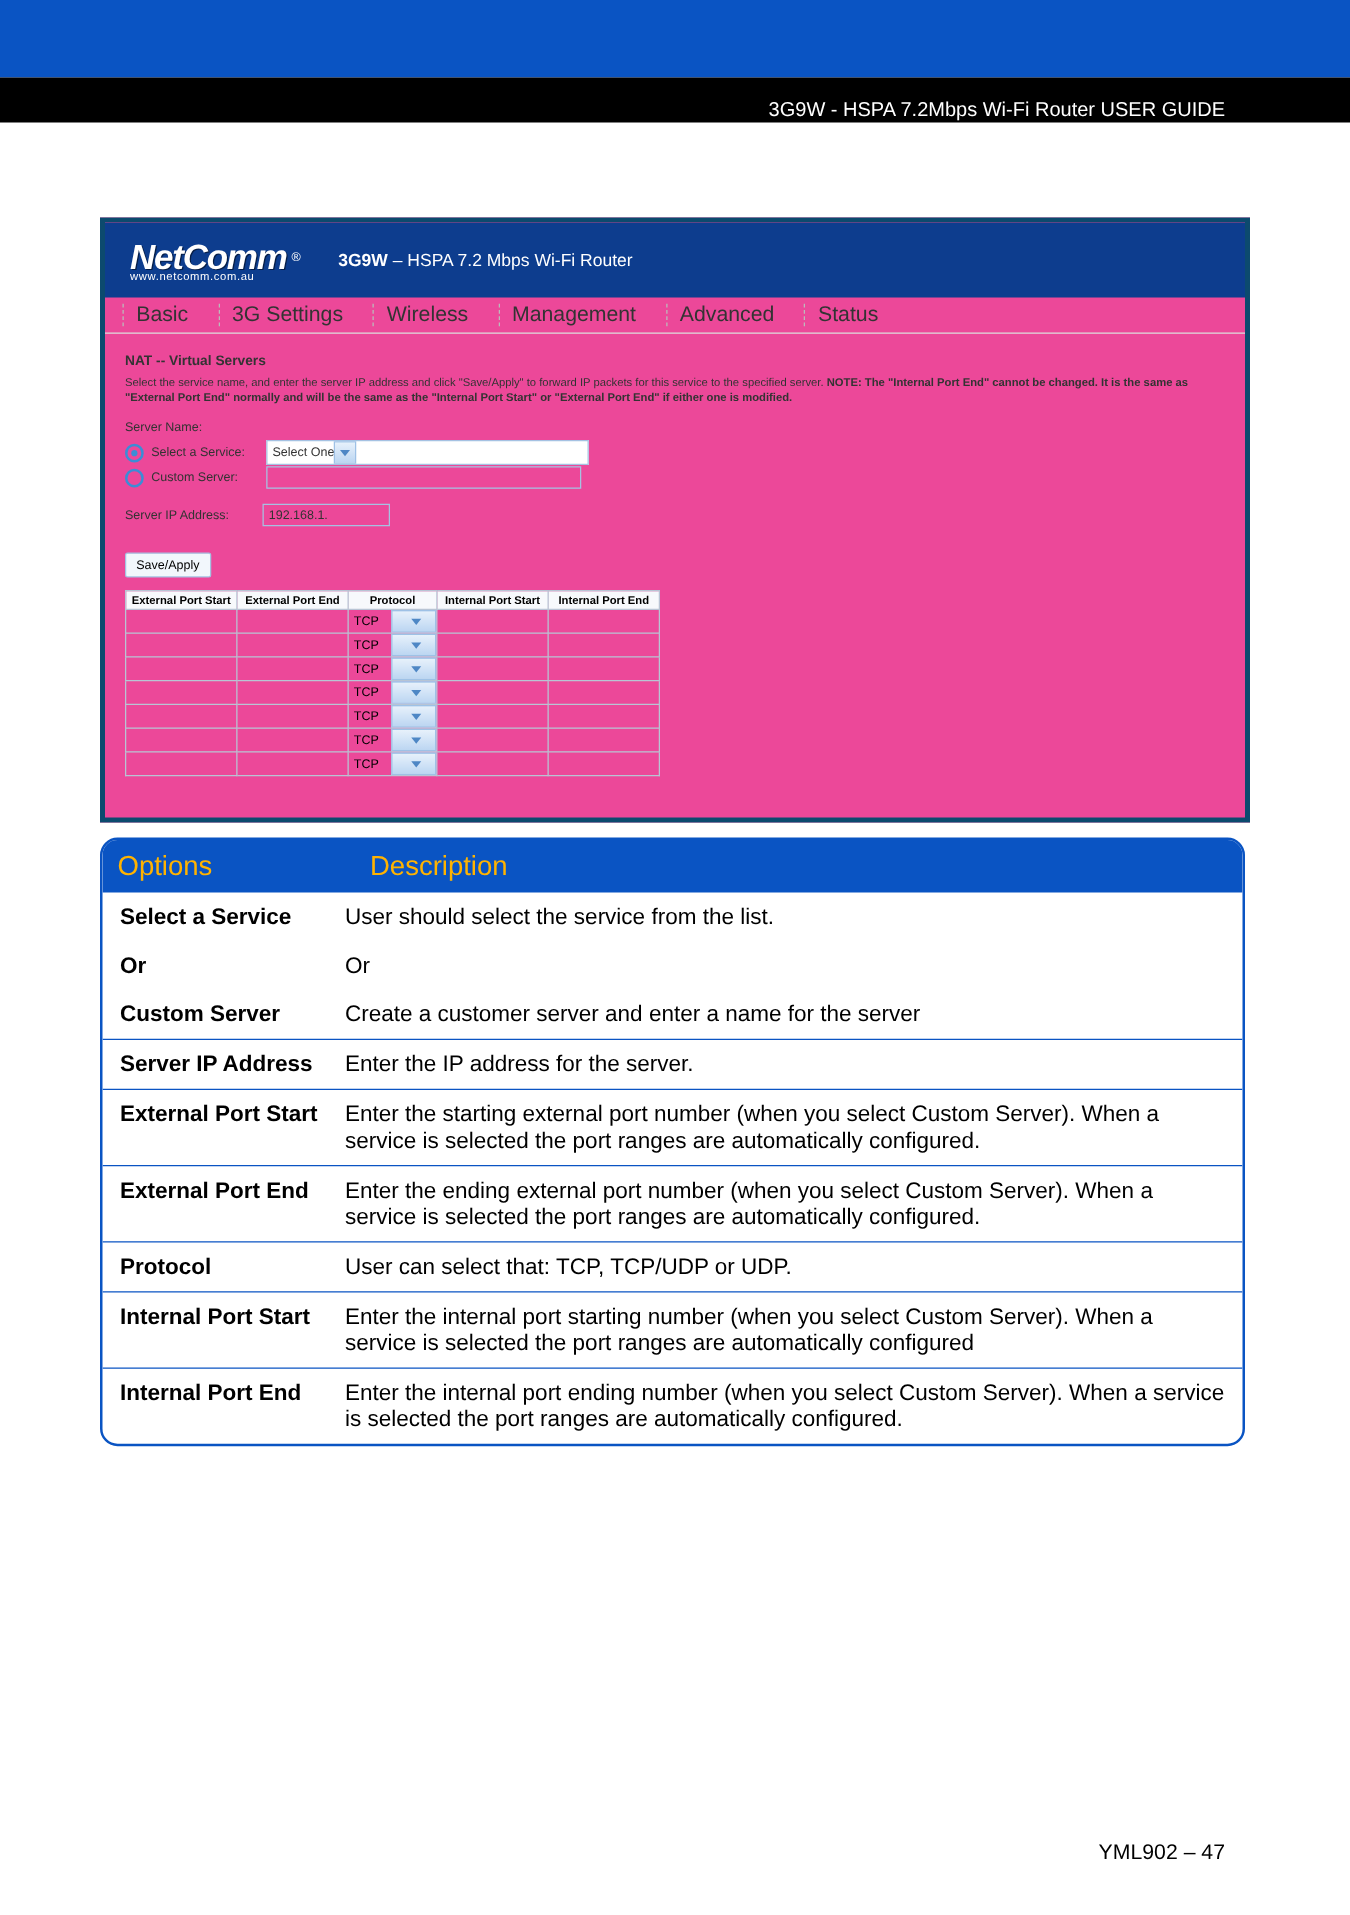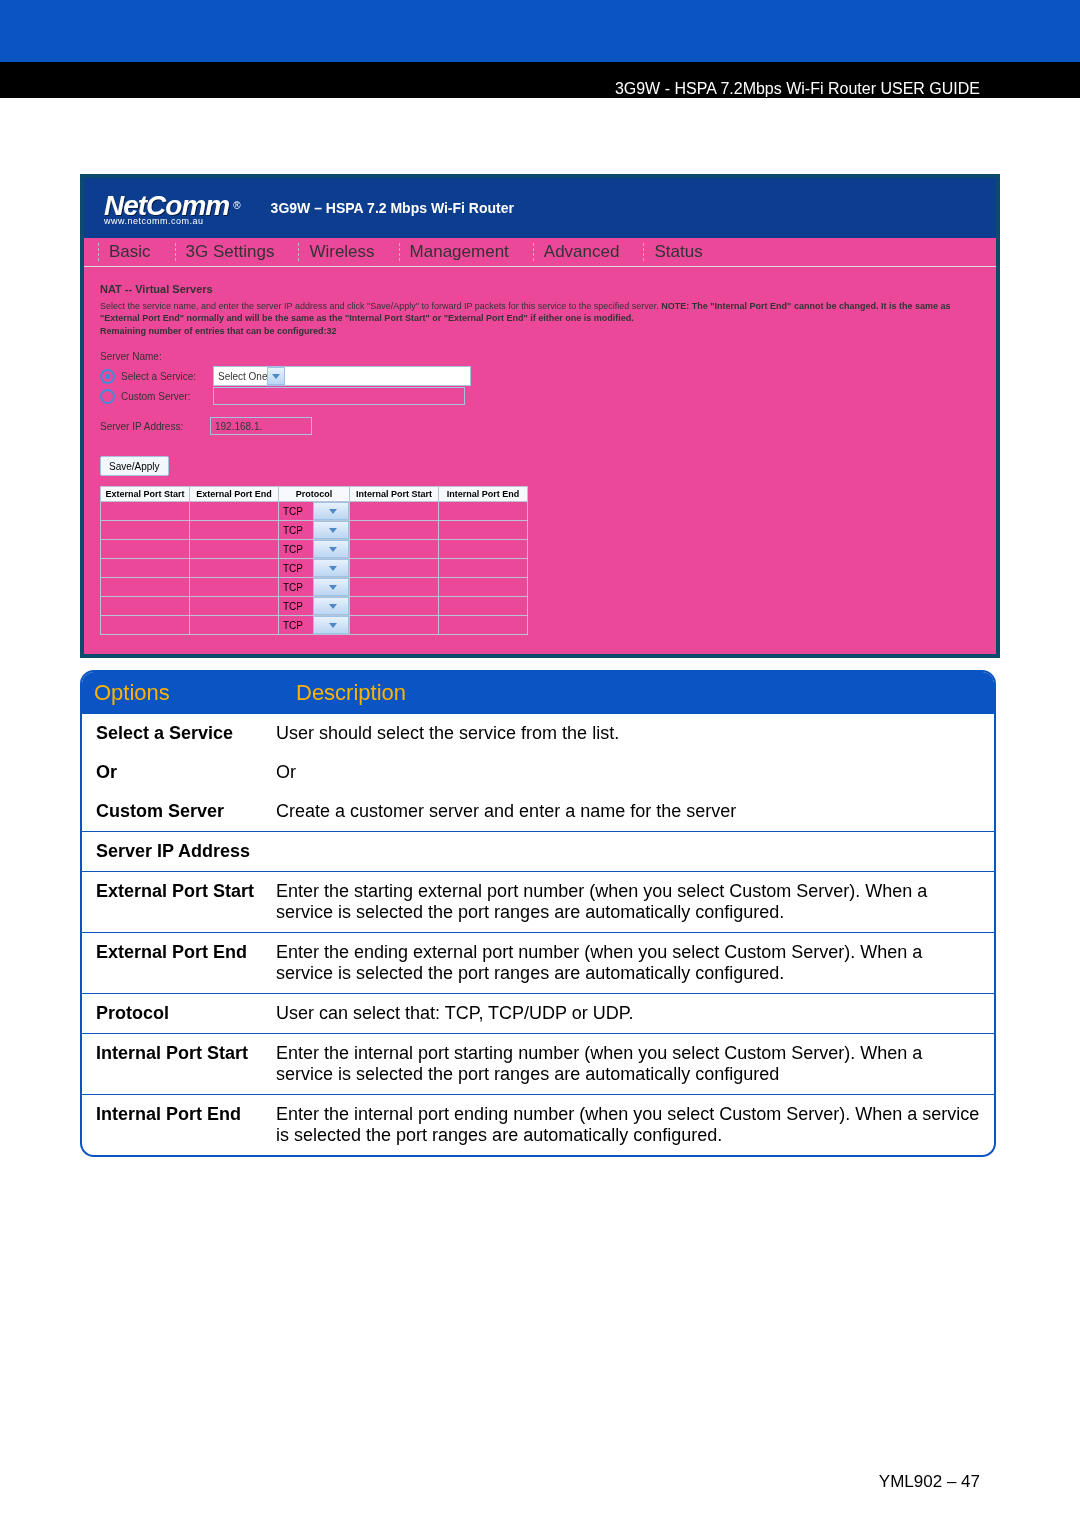--- a/index.html
+++ b/index.html
@@ -6,21 +6,21 @@
   .page{width:1080px;height:1532px;position:relative;background:#fff}
   .topbar{position:absolute;left:0;top:0;right:0;height:62px;background:#0a54c3}
   .blackbar{position:absolute;left:0;top:62px;right:0;height:36px;background:#000;color:#fff;font-size:16px;display:flex;align-items:flex-end;justify-content:flex-end;padding-right:100px}
   .shot{position:absolute;left:80px;top:174px;width:912px;height:476px;border:4px solid #0c4a6e;overflow:hidden;background:#ec4899}
   .rh{height:60px;background:#0d3d8e;display:flex;align-items:center;padding-left:20px;color:#fff}
   .brand{font-style:italic;font-weight:900;font-size:28px;letter-spacing:-1px;margin-right:2px;text-shadow:1px 1px 0 rgba(0,0,0,.5)}
   .reg{font-size:10px;font-style:normal;vertical-align:super;margin-left:2px}
   .brand-url{font-size:9px;color:#fff;margin-top:-6px;letter-spacing:.5px}
   .brand-wrap{display:flex;flex-direction:column;margin-right:30px}
   .rtitle{font-size:14px;font-weight:bold}
-  .rtitle .thin{font-weight:bold}
+  .rtitle .thin{font-weight:normal}
   .nav{height:28px;border-bottom:1px solid #ddd;display:flex;align-items:center;font-size:17px;color:#333;padding-left:14px}
   .nav span{border-left:1px dashed #bbb;padding:0 24px 0 10px;height:18px;display:flex;align-items:center}
   .page-title{font-size:11px;font-weight:bold;color:#333;margin:16px 0 6px 16px}
   .desc{font-size:9px;color:#333;margin:0 16px 2px 16px;line-height:1.3}
   .desc b{font-weight:bold}
   .form{margin:8px 0 0 16px;font-size:10px;color:#333}
   .row{display:flex;align-items:center;height:20px;gap:6px}
   .radio{width:11px;height:11px;border:2px solid #3b8dd6;border-radius:50%;display:inline-flex;align-items:center;justify-content:center}
   .radio.on::after{content:'';width:5px;height:5px;background:#3b8dd6;border-radius:50%}
   .lbl{width:86px;display:inline-block}
@@ -77,23 +77,20 @@
         <span>Wireless</span>
         <span>Management</span>
         <span>Advanced</span>
         <span>Status</span>
       </div>
 
     <div class="page-title">NAT -- Virtual Servers</div>
     <div class="desc">
       <span>Select the service name, and enter the server IP address and click "Save/Apply" to forward IP packets for this service to the specified server. </span><b>NOTE: The "Internal Port End" cannot be changed. It is the same as "External Port End" normally and will be the same as the "Internal Port Start" or "External Port End" if either one is modified.</b>
     </div>
-    <div class="desc">
-      <b><span>Remaining number of entries that can be configured:</span><span>32</span></b>
-    </div>
 
     <div class="form">
       <div class="row">
           <span>Server Name:</span>
         </div>
       <div class="row">
         <span class="radio on"></span>
         <span class="lbl">Select a Service:</span>
         <div class="sel">
           <span>Select One</span>
@@ -284,20 +281,21 @@
         <div class="opt-row nobd">
           <div class="c1">Or</div>
           <div class="c2">Or</div>
         </div>
         <div class="opt-row nobd">
           <div class="c1">Custom Server</div>
           <div class="c2">Create a customer server and enter a name for the server</div>
         </div>
         <div class="opt-row">
           <div class="c1">Server IP Address</div>
+          <div class="c2">Enter the IP address for the server.</div>
         </div>
         <div class="opt-row">
           <div class="c1">External Port Start</div>
           <div class="c2">Enter the starting external port number (when you select Custom Server). When a service is selected the port ranges are automatically configured.</div>
         </div>
         <div class="opt-row">
           <div class="c1">External Port End</div>
           <div class="c2">Enter the ending external port number (when you select Custom Server). When a service is selected the port ranges are automatically configured.</div>
         </div>
         <div class="opt-row">

